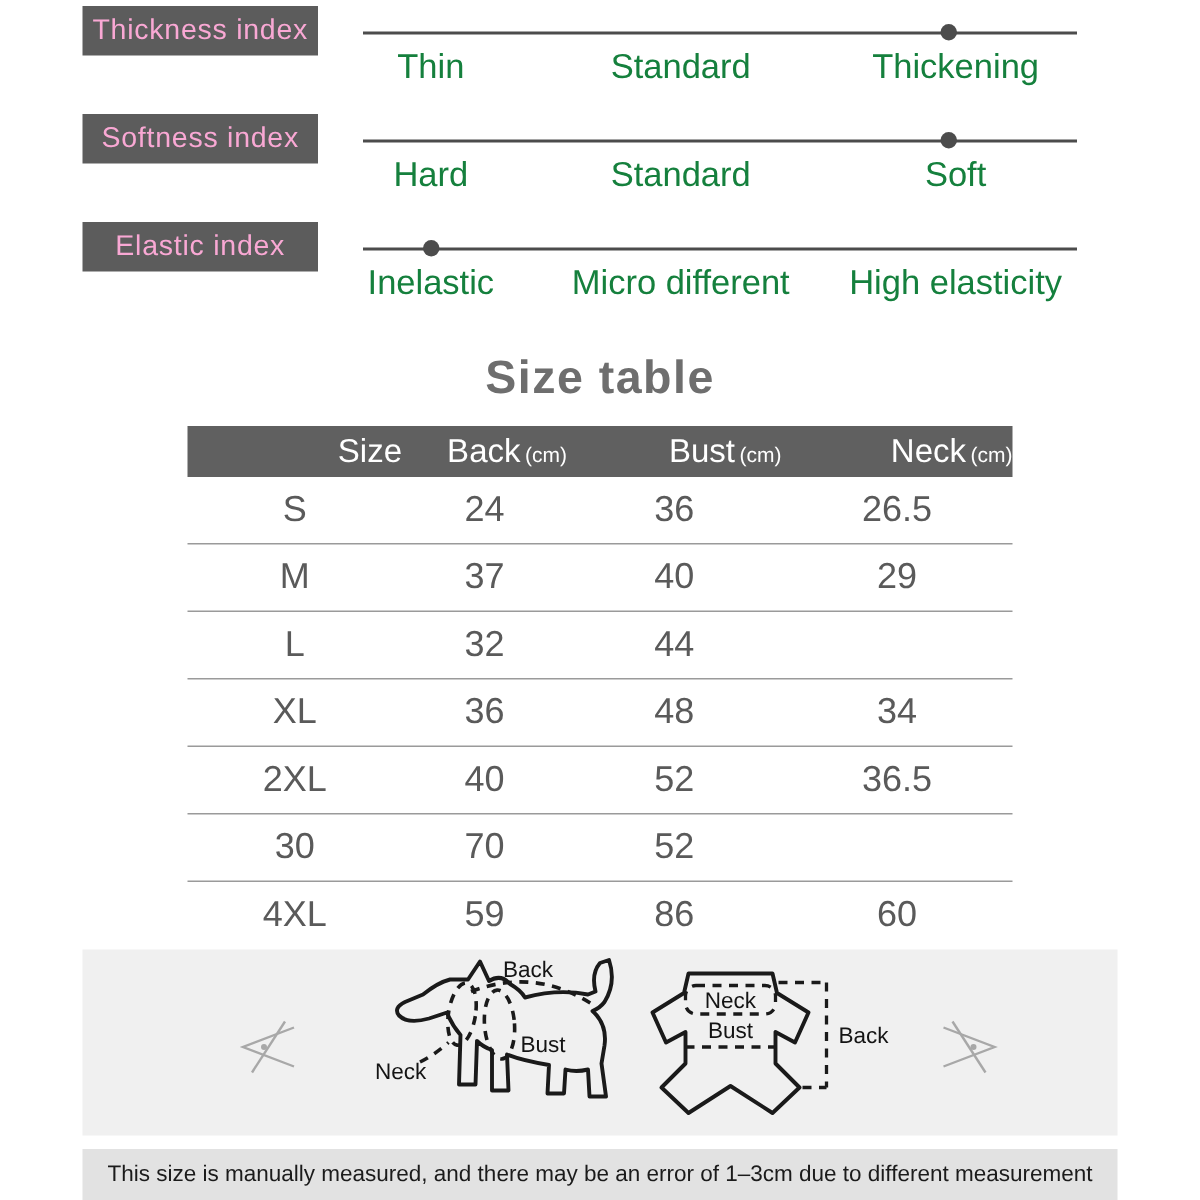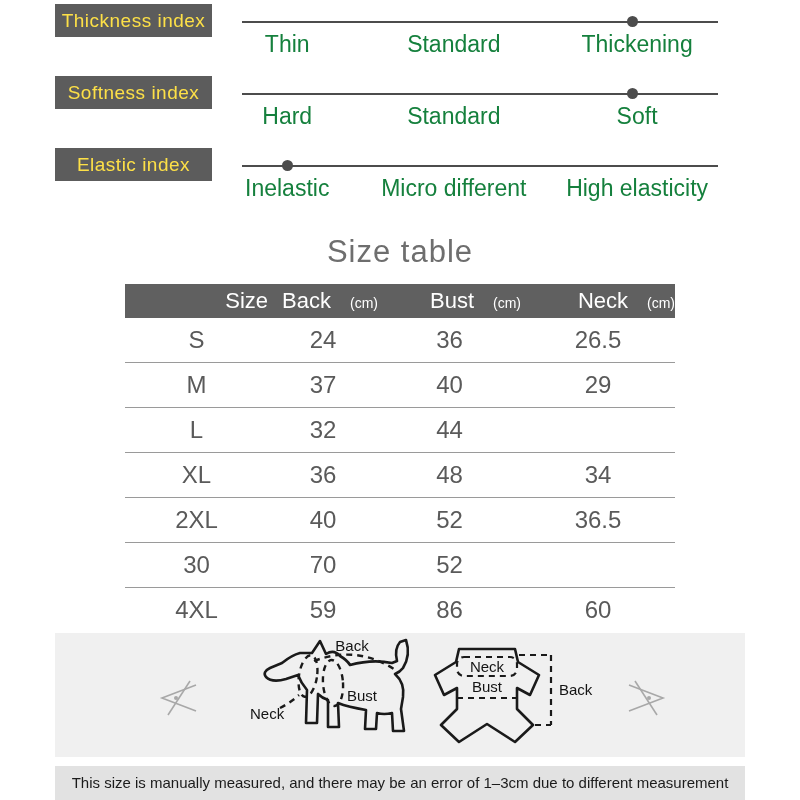--- a/index.html
+++ b/index.html
@@ -5,37 +5,37 @@
   html,body{margin:0;padding:0;background:#fff}
   #screen{position:relative;width:800px;height:800px;background:#ffffff;
           font-family:"Liberation Sans",sans-serif;overflow:hidden}
 
   
   .index-row{position:absolute;left:55px;width:663px;height:62px}
   #row-thickness{top:4px}
   #row-softness{top:76px}
   #row-elastic{top:148px}
   .index-tag{position:absolute;left:0;top:0;width:157px;height:33px;background:#5c5c5c;
-             color:#fde047;font-size:19px;letter-spacing:.5px;display:flex;align-items:center;justify-content:center}
+             color:#f9a8d4;font-size:19px;letter-spacing:.5px;display:flex;align-items:center;justify-content:center}
   .slider{position:absolute;left:187px;top:0;width:476px;height:62px}
   .slider-line{position:absolute;left:0;top:17px;width:100%;height:2px;background:#4c4c4c}
   .slider-dot{position:absolute;top:12px;width:11px;height:11px;border-radius:50%;background:#4c4c4c}
   .dot-high{left:calc(82% - 5px)}
   .dot-low{left:calc(9.5% - 5px)}
   .slider-labels{position:absolute;left:0;top:27px;width:100%;height:24px}
   .slider-labels span{position:absolute;transform:translateX(-50%);font-size:23px;color:#15803d;white-space:nowrap}
   .opt-0{left:9.5%}.opt-1{left:44.5%}.opt-2{left:83%}
 
   
   .size-title{position:absolute;top:234px;left:0;width:100%;text-align:center;
-              font-size:31px;font-weight:normal;color:#6e6e6e;letter-spacing:1px}
+              font-size:31px;font-weight:bold;color:#6e6e6e;letter-spacing:1px}
   .size-table{position:absolute;left:125px;top:284px;width:550px}
   .thead{display:grid;grid-template-columns:26% 20% 26% 28%;background:#606060;height:34px;line-height:34px;color:#fff}
   .thead .th{text-align:right;font-size:22px}
-  .th .unit{font-size:14px;margin-left:19px}
+  .th .unit{font-size:14px;margin-left:3px}
   .trow{display:grid;grid-template-columns:26% 20% 26% 28%;height:44px;line-height:43px;
         border-bottom:1px solid #9a9a9a;color:#5a5a5a;font-size:24px}
   .trow:last-child{border-bottom:none}
   .trow .td{text-align:center}
 
   
   .diagram{position:absolute;left:55px;top:633px;width:690px;height:124px;background:#f0f0f0}
   .nav-arrow{position:absolute;top:46px;cursor:pointer}
   #nav-left{left:103px}
   #nav-right{left:572px}

